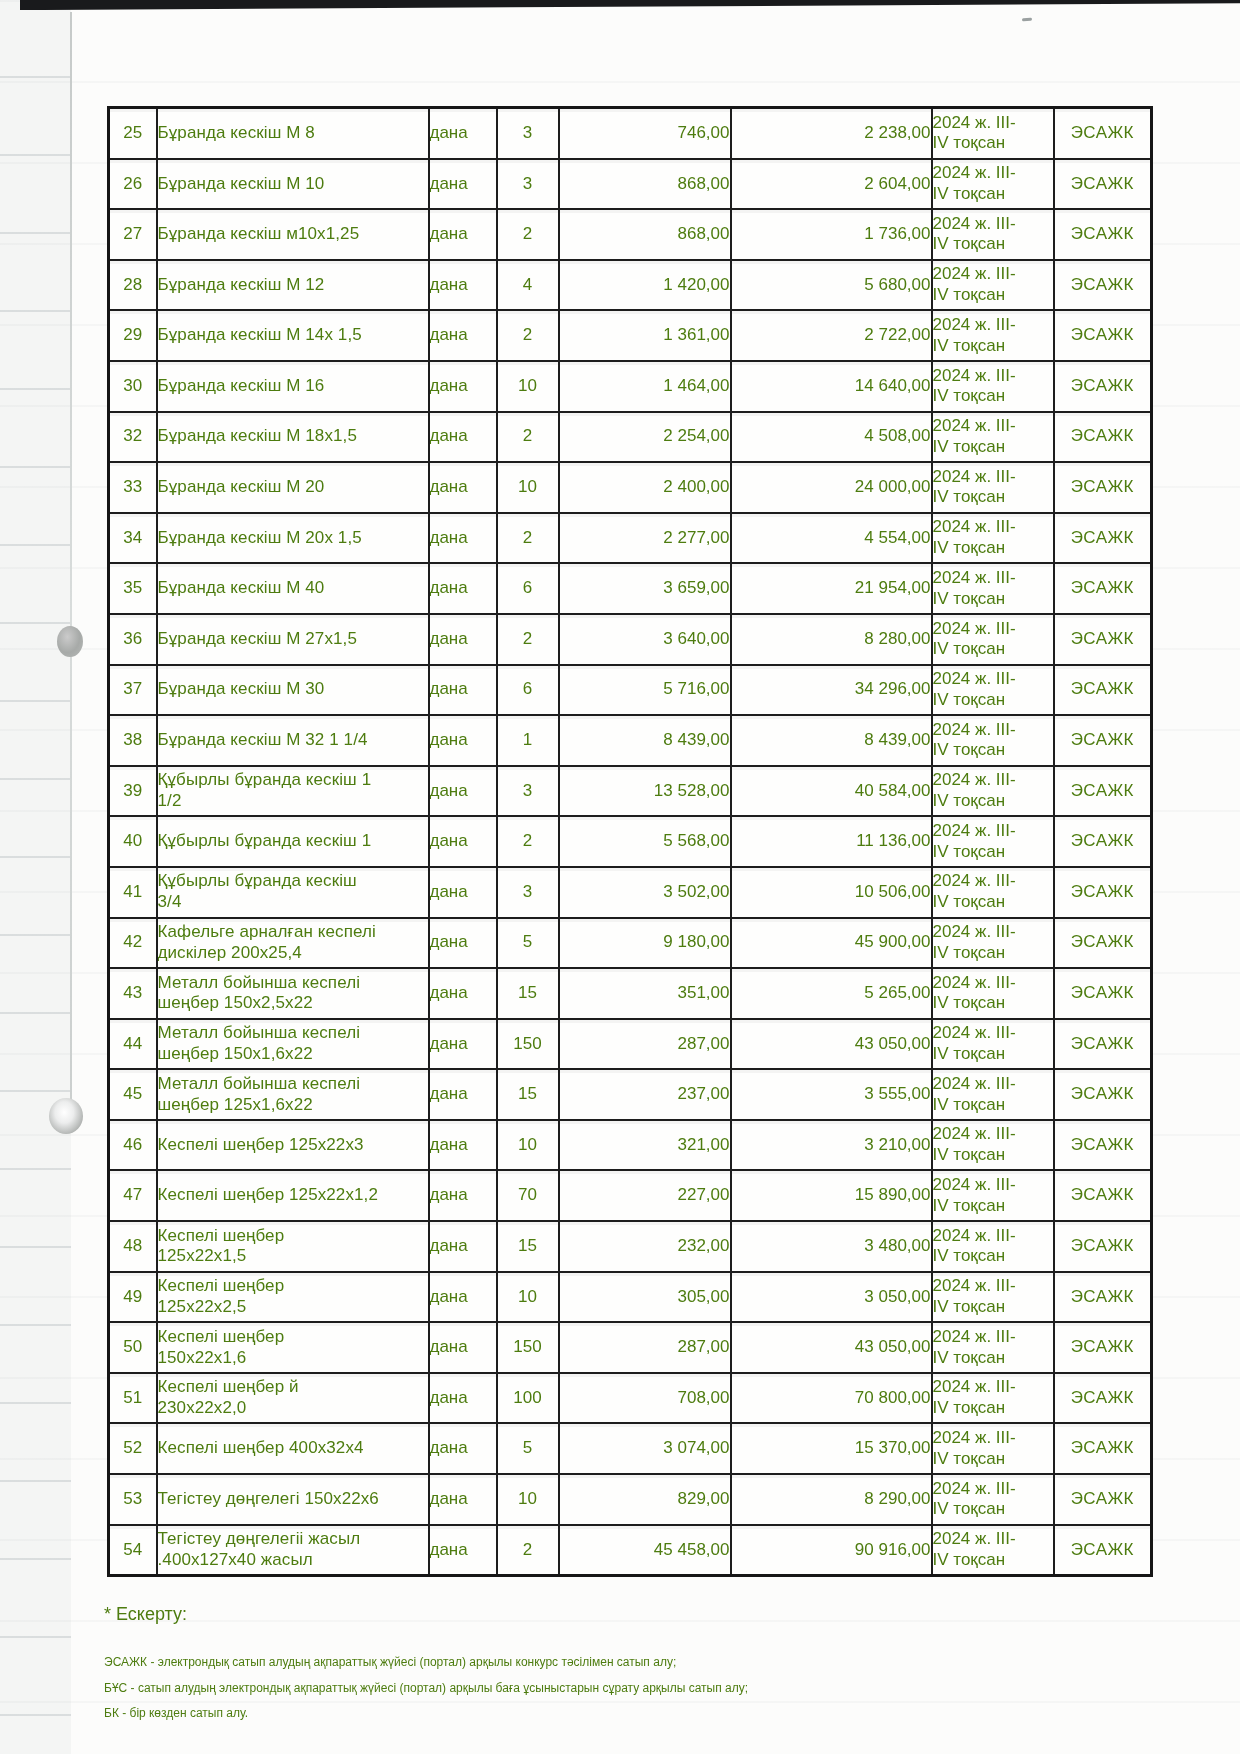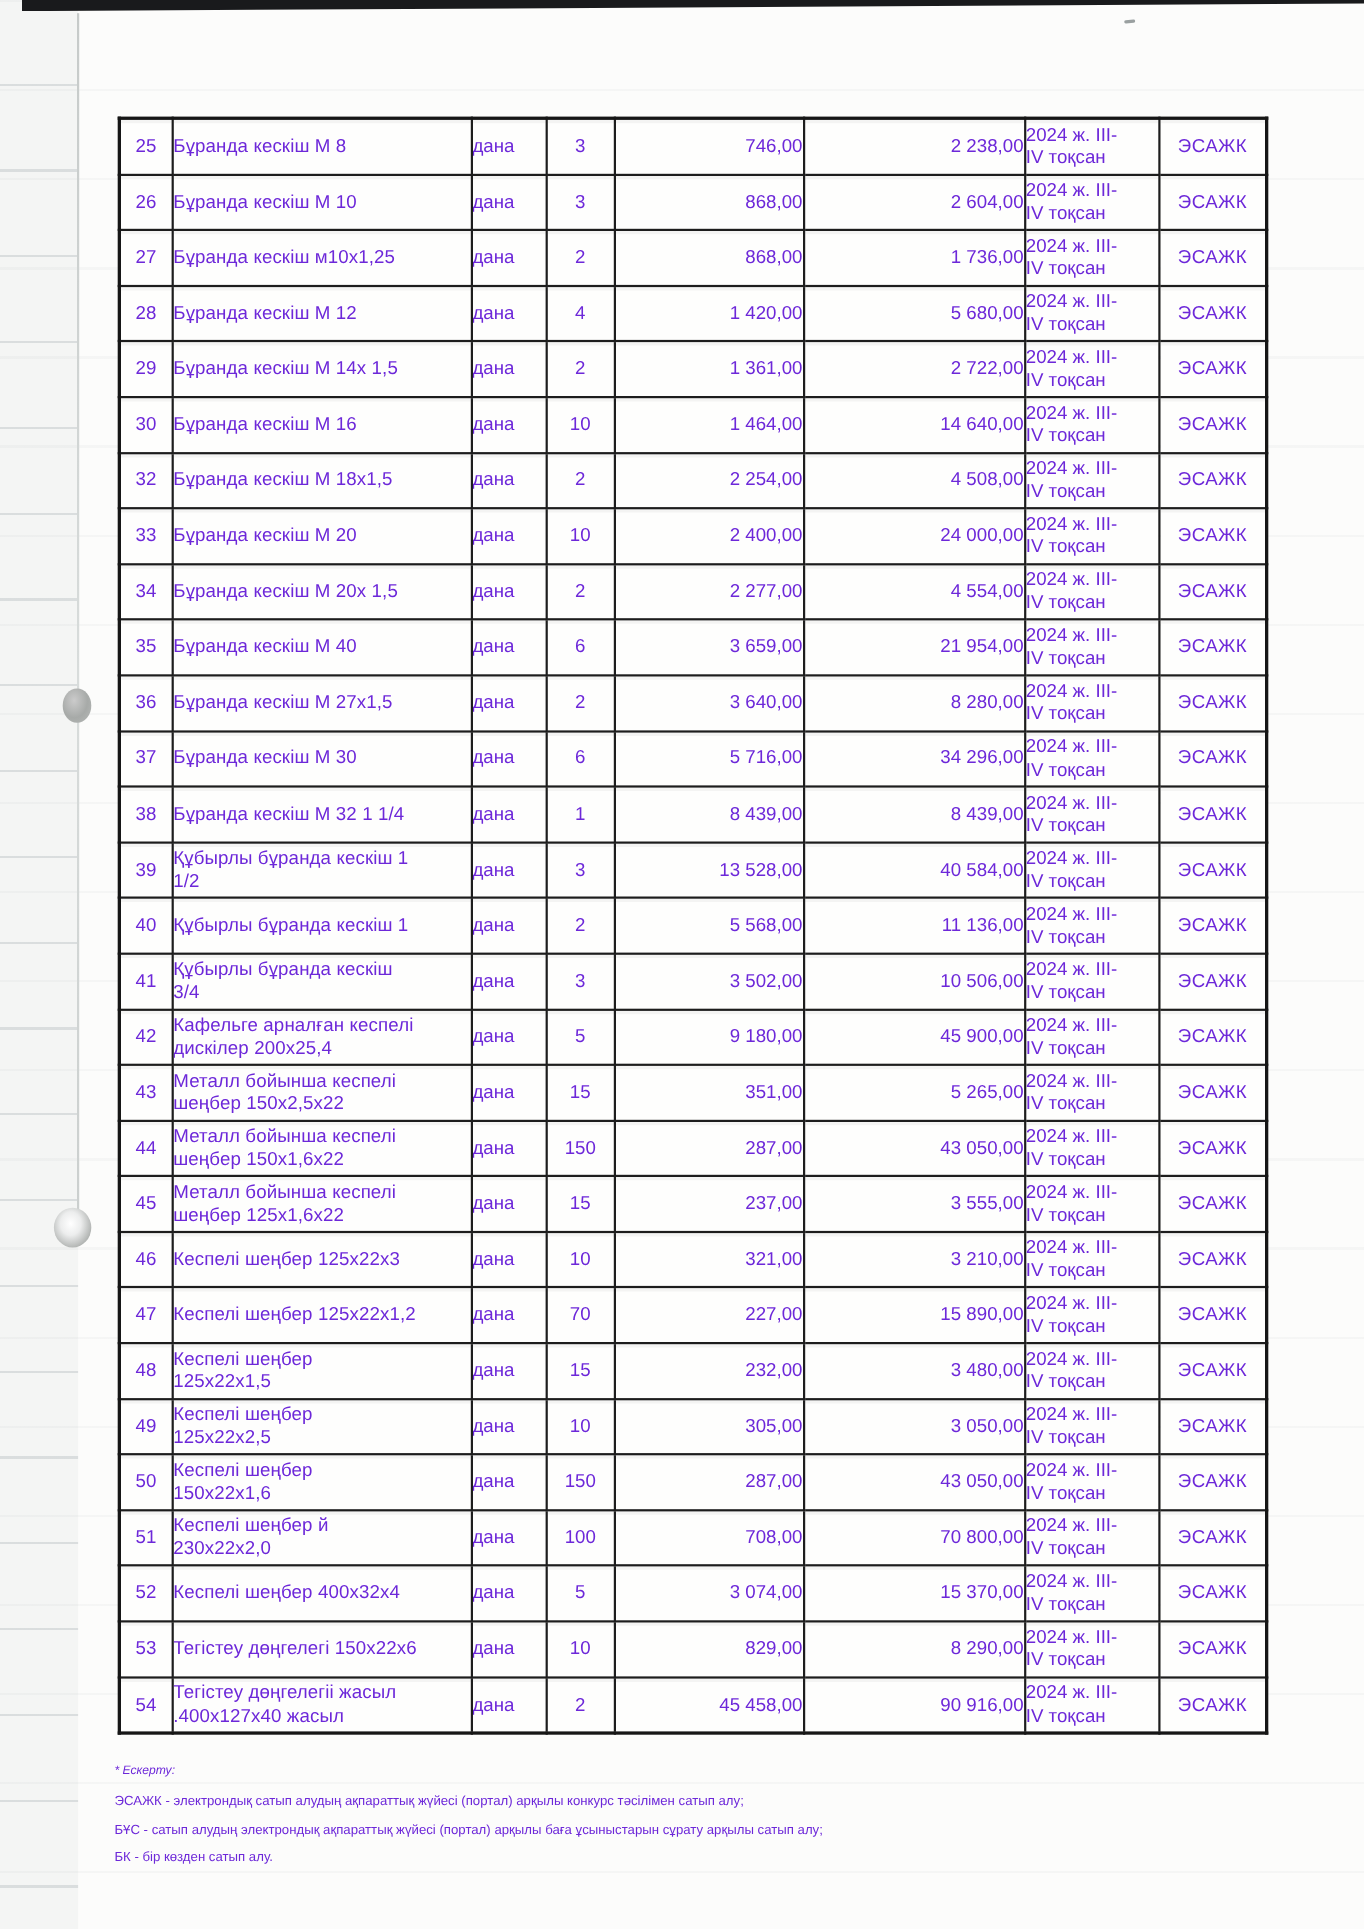--- a/index.html
+++ b/index.html
@@ -2,21 +2,21 @@
 <html><head>
 <meta charset="utf-8">
 <style>
   html,body{margin:0;padding:0;background:#ffffff;}
   .page{
     position:relative;
     width:1240px;height:1754px;
     background:#fcfcfb;
     overflow:hidden;
     font-family:"Liberation Sans", sans-serif;
-    color:#6d28d9;
+    color:#4d7c0f;
   }
   
   .scan-streaks{
     position:absolute;inset:0;pointer-events:none;
     background:repeating-linear-gradient(180deg,
       rgba(125,135,140,0.055) 0 2px, transparent 2px 81px);
   }
   
   .left-strip{
     position:absolute;left:0;top:0;width:71px;height:100%;
@@ -71,21 +71,21 @@
   td.c-name{text-align:left;padding:2px 4px 2px 7px;white-space:pre-line;letter-spacing:0.1px;}
   td.c-unit{}
   td.c-qty{text-align:center;}
   td.c-price,td.c-total{text-align:right;padding-right:11px;white-space:nowrap;}
   td.c-period{text-align:left;font-size:16.5px;line-height:1.32;white-space:pre-line;}
   td.c-method{text-align:center;font-size:17.5px;letter-spacing:0.4px;}
   
   .footnote{
     position:absolute;left:104px;top:1604px;width:1060px;
   }
-  .fn-title{font-size:11px;margin-bottom:9px;font-style:italic;}
+  .fn-title{font-size:18px;margin-bottom:25px;}
   .fn-line{font-size:12px;line-height:25.5px;}
 </style>
 </head>
 <body>
 
 <div class="page">
 
   <div class="left-strip"></div>
   <div class="scan-streaks"></div>
   <div class="top-band"></div>

